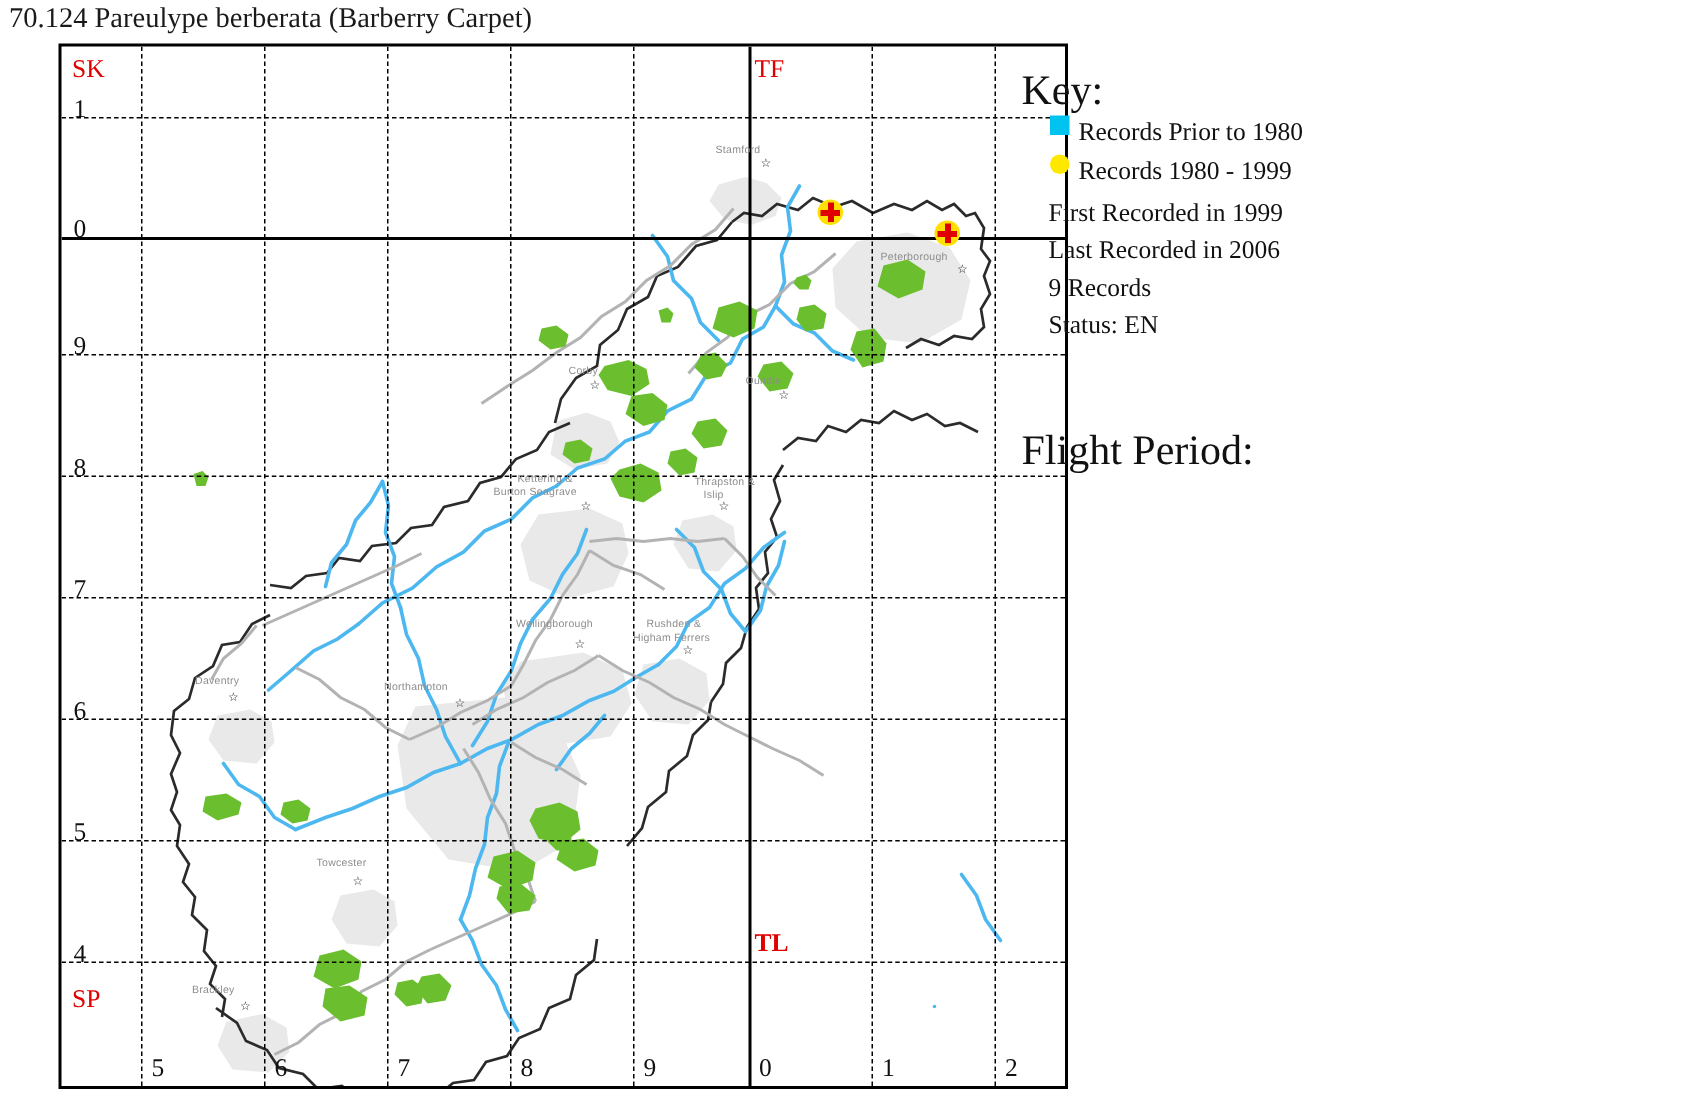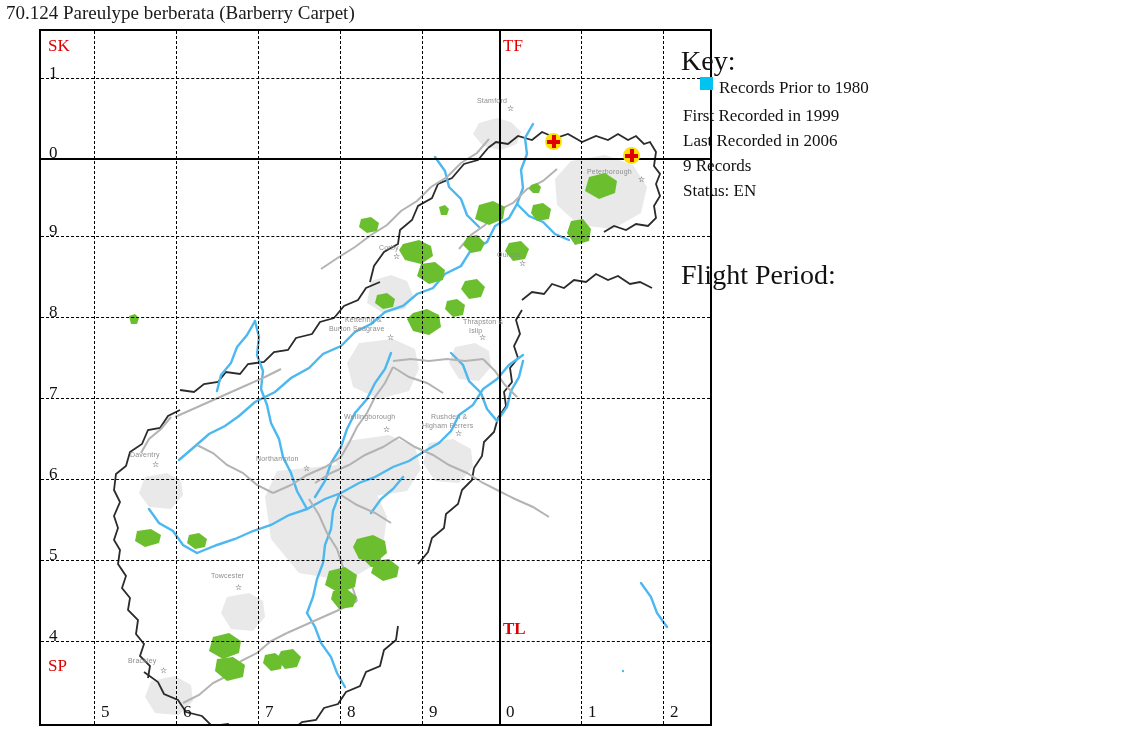--- a/index.html
+++ b/index.html
@@ -38,21 +38,21 @@
   .hd{font-size:28px;line-height:32px;color:#111;}
   .key-row{display:flex;align-items:flex-start;height:26px;margin-left:12px;}
   .key-sym{width:26px;display:flex;align-items:center;justify-content:center;flex:0 0 26px;}
   .ks-square{width:13px;height:13px;background:#00c3f0;display:block;}
   .ks-circle{width:13px;height:13px;border-radius:50%;background:#ffe800;display:block;}
   .ks-cross{position:relative;width:14px;height:14px;display:block;}
   .ks-cross i{position:absolute;background:#e00000;}
   .ks-cross i.h{left:0;top:5px;width:14px;height:4px;}
   .ks-cross i.v{left:5px;top:0;width:4px;height:14px;}
   .key-txt{font-size:17px;line-height:22px;color:#111;}
-  .ud-line{font-size:17px;line-height:25px;color:#111;margin-left:2px;}
+  .ud-line{font-size:17px;line-height:25px;color:#111;margin-left:18px;}
   #useful-head{margin-top:14px;}
   #flight-head{margin-top:56px;}
 </style>
 </head>
 <body>
 
 <div id="page">
 
   <div id="title">70.124 Pareulype berberata (Barberry Carpet)</div>
 
@@ -262,20 +262,26 @@
 
     <div class="hd" style="margin-top:16px;">Key:</div>
 
     <div class="key-row">
       <span class="key-sym">
           <span class="ks-square"></span>
         </span>
       <span class="key-txt">Records Prior to 1980</span>
     </div>
 
+    <div class="key-row">
+      <span class="key-sym">
+          <span class="ks-circle"></span>
+        </span>
+      <span class="key-txt">Records 1980 - 1999</span>
+    </div>
 
 
     <div class="ud-line">First Recorded in 1999</div>
     <div class="ud-line">Last Recorded in 2006</div>
     <div class="ud-line">9 Records</div>
     <div class="ud-line">Status: EN</div>
 
     <div class="hd" id="flight-head">Flight Period:</div>
 
   </div>

